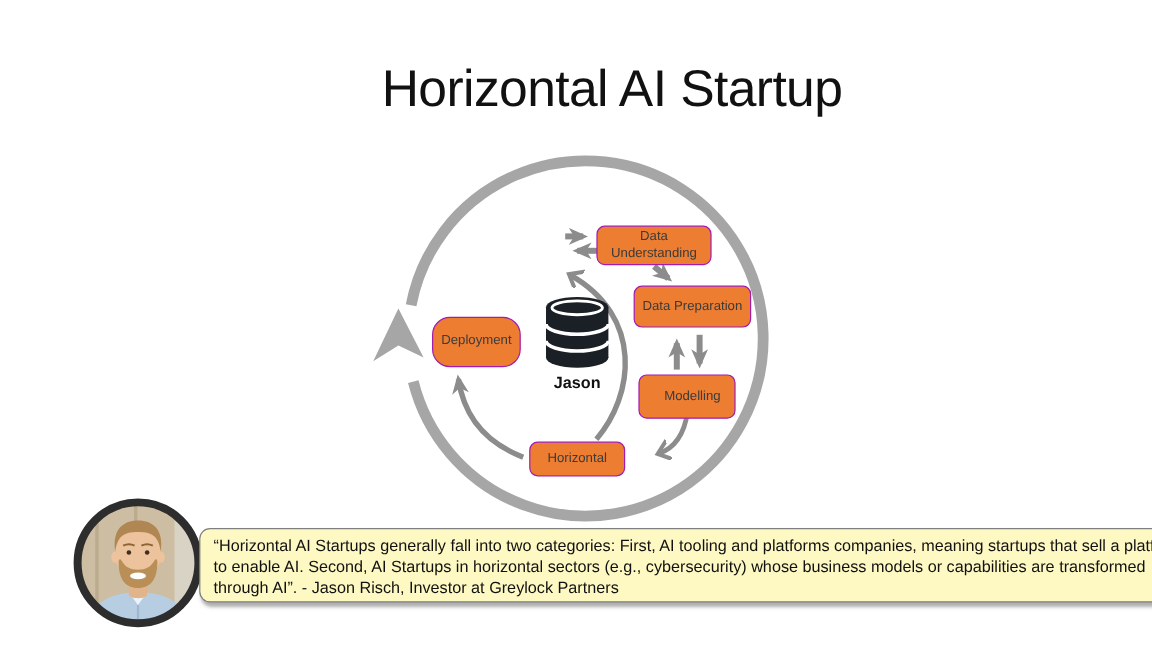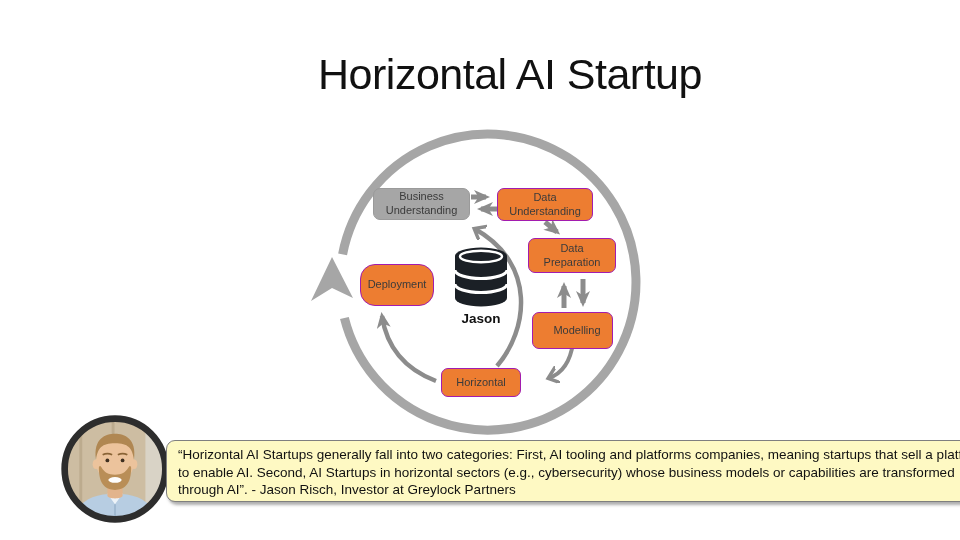--- a/index.html
+++ b/index.html
@@ -14,21 +14,21 @@
   .svg-layer{position:absolute;left:0;top:0;width:960px;height:540px;}
   .node{
     position:absolute;display:flex;align-items:center;justify-content:center;
     text-align:center;border-radius:7px;font-size:11px;line-height:1.25;
     color:#3b3b3b;padding:2px 4px;box-sizing:border-box;
   }
   .node.orange{background:#ED7D31;border:1px solid #a21caf;}
   .node.gray{background:#A6A6A6;border:1px solid #9a9a9a;}
   .n-bus{left:373px;top:188px;width:97px;height:32px;}
   .n-dau{left:497px;top:188px;width:96px;height:33px;}
-  .n-dap{left:528px;top:238px;width:88px;height:35px;justify-content:center;}
+  .n-dap{left:528px;top:238px;width:98px;height:35px;justify-content:center;}
   .n-mod{left:532px;top:312px;width:81px;height:37px;padding-left:13px;}
   .n-eva{left:441px;top:368px;width:80px;height:29px;}
   .n-dep{left:360px;top:264px;width:74px;height:42px;border-radius:15px;}
   .data-label{
     position:absolute;left:441px;top:311px;width:80px;text-align:center;
     font-size:13.5px;font-weight:700;color:#111;
   }
   .photo{position:absolute;left:58px;top:412px;width:114px;height:114px;}
   .quote-box{
     position:absolute;left:166px;top:440px;width:844px;height:62px;
@@ -70,23 +70,20 @@
     <g>
       <ellipse cx="481" cy="298" rx="26" ry="8.5" fill="#1b2026"></ellipse>
       <rect x="455" y="256" width="52" height="42" fill="#1b2026"></rect>
       <ellipse cx="481" cy="256" rx="26" ry="8.5" fill="#1b2026"></ellipse>
       <ellipse cx="481" cy="256.5" rx="21" ry="5.8" fill="none" stroke="#fff" stroke-width="2.4"></ellipse>
       <path d="M455 270 A26 8.5 0 0 0 507 270" fill="none" stroke="#fff" stroke-width="3"></path>
       <path d="M455 284 A26 8.5 0 0 0 507 284" fill="none" stroke="#fff" stroke-width="3"></path>
     </g>
   </svg>
 
-  <div class="node gray n-bus">
-    <span>Business Understanding</span>
-  </div>
   <div class="node orange n-dau">
     <span>Data Understanding</span>
   </div>
   <div class="node orange n-dap">
     <span>Data Preparation</span>
   </div>
   <div class="node orange n-mod">
     <span>Modelling</span>
   </div>
   <div class="node orange n-eva">

